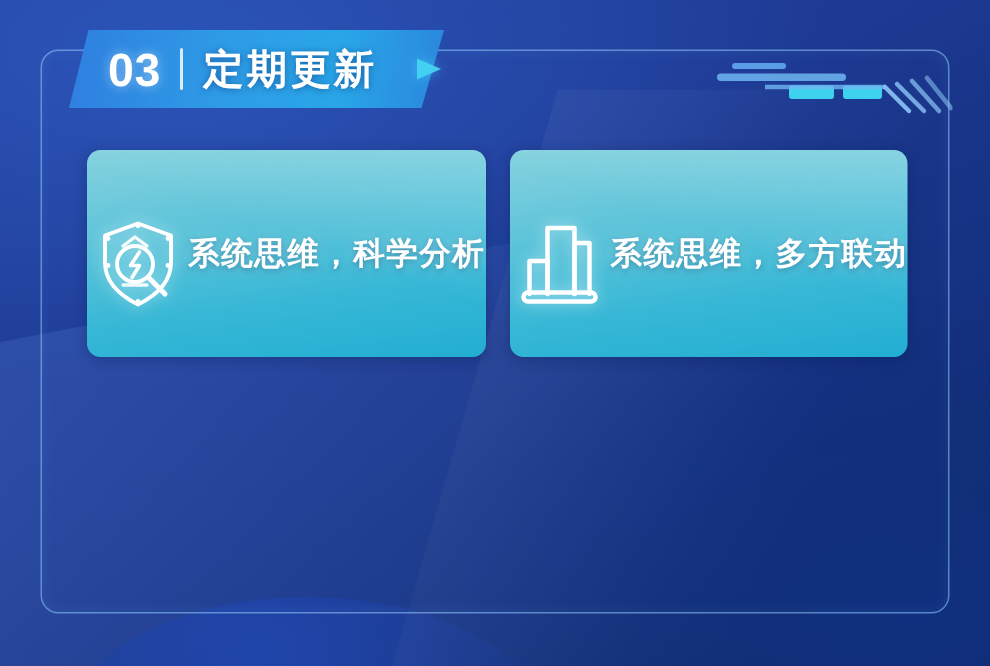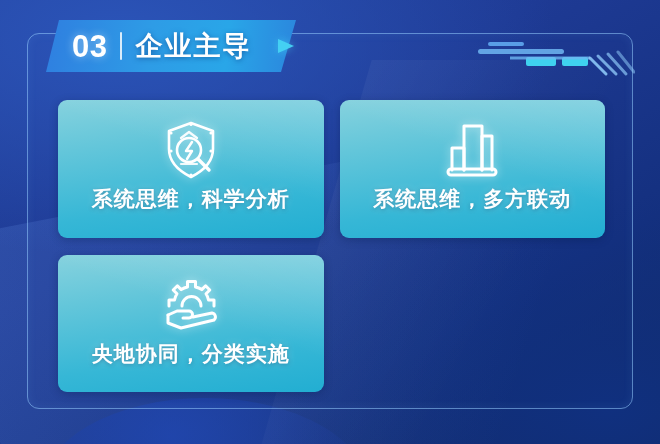--- a/index.html
+++ b/index.html
@@ -157,21 +157,21 @@
     grid-template-columns: 1fr 1fr;
     grid-template-rows: 1fr 1fr;
     gap: 17px 16px;
   }
   .card {
     position: relative;
     border-radius: 9px;
     background: linear-gradient(172deg, #86d2de 0%, #63c6da 30%, #36b7d6 70%, #22aed2 100%);
     box-shadow: 0 2px 9px rgba(5,25,70,0.30);
     display: flex;
-    flex-direction: column;
+    flex-direction: row;
     align-items: center;
     justify-content: flex-start;
     overflow: hidden;
   }
   .card::after {
     content: "";
     position: absolute;
     inset: 0;
     background: linear-gradient(200deg, rgba(255,255,255,0.18) 0%, rgba(255,255,255,0) 45%);
     pointer-events: none;
@@ -211,21 +211,21 @@
   <div class="bg-diagonal"></div>
 
   <div class="frame"></div>
 
   <div class="banner-wrap">
     <div class="banner-tail"></div>
     <div class="banner"></div>
     <div class="banner-inner">
       <span class="banner-num">03</span>
       <span class="banner-divider"></span>
-      <span class="banner-title">企业主导</span>
+      <span class="banner-title">定期更新</span>
     </div>
     <div class="banner-notch"></div>
   </div>
 
   <div class="tech-deco">
     <svg width="165" height="44" viewBox="0 0 165 44" fill="none">
       <rect x="18" y="6" width="36" height="4" rx="2" fill="#5fa8ef" opacity="0.9"></rect>
       <rect x="8" y="13" width="86" height="5" rx="2.5" fill="#6fb6f2" opacity="0.85"></rect>
       <rect x="56" y="21" width="30" height="9" rx="2" fill="#3fd2ef"></rect>
       <rect x="92" y="21" width="26" height="9" rx="2" fill="#3fd2ef"></rect>
@@ -264,27 +264,16 @@
         <svg width="64" height="64" viewBox="0 0 64 64" fill="none" stroke="#ffffff" stroke-width="3" stroke-linecap="round" stroke-linejoin="round">
           <path d="M24 52 V8 H42 V52"></path>
           <path d="M42 52 V18 H52 V52"></path>
           <path d="M12 52 V30 H24 V52"></path>
           <rect x="8" y="51" width="48" height="6" rx="3"></rect>
         </svg>
       </div>
       <div class="card-label">系统思维，多方联动</div>
     </div>
 
-    <div class="card">
-      <div class="card-icon">
-        <svg width="64" height="64" viewBox="0 0 64 64" fill="none" stroke="#ffffff" stroke-width="3" stroke-linecap="round" stroke-linejoin="round">
-          <path d="M10 33 V27 H15.5 A17 17 0 0 1 18 20.8 L14.2 17 L18.4 12.8 L22.2 16.6 A17 17 0 0 1 28.5 14 V8.5 H36.5 V14 A17 17 0 0 1 42.8 16.6 L46.6 12.8 L50.8 17 L47 20.8 A17 17 0 0 1 49.5 27 H55 V33"></path>
-          <path d="M23 33 A9.5 9.5 0 0 1 42 33"></path>
-          <path d="M9 42 L18 38 H30 A3.5 3.5 0 0 1 30 45 H24"></path>
-          <path d="M9 42 L9 50 L22 55 L55 47 A4 4 0 0 0 53 40 L34 44"></path>
-        </svg>
-      </div>
-      <div class="card-label">央地协同，分类实施</div>
-    </div>
 
 
   </div>
 </div>
 
 </body></html>

